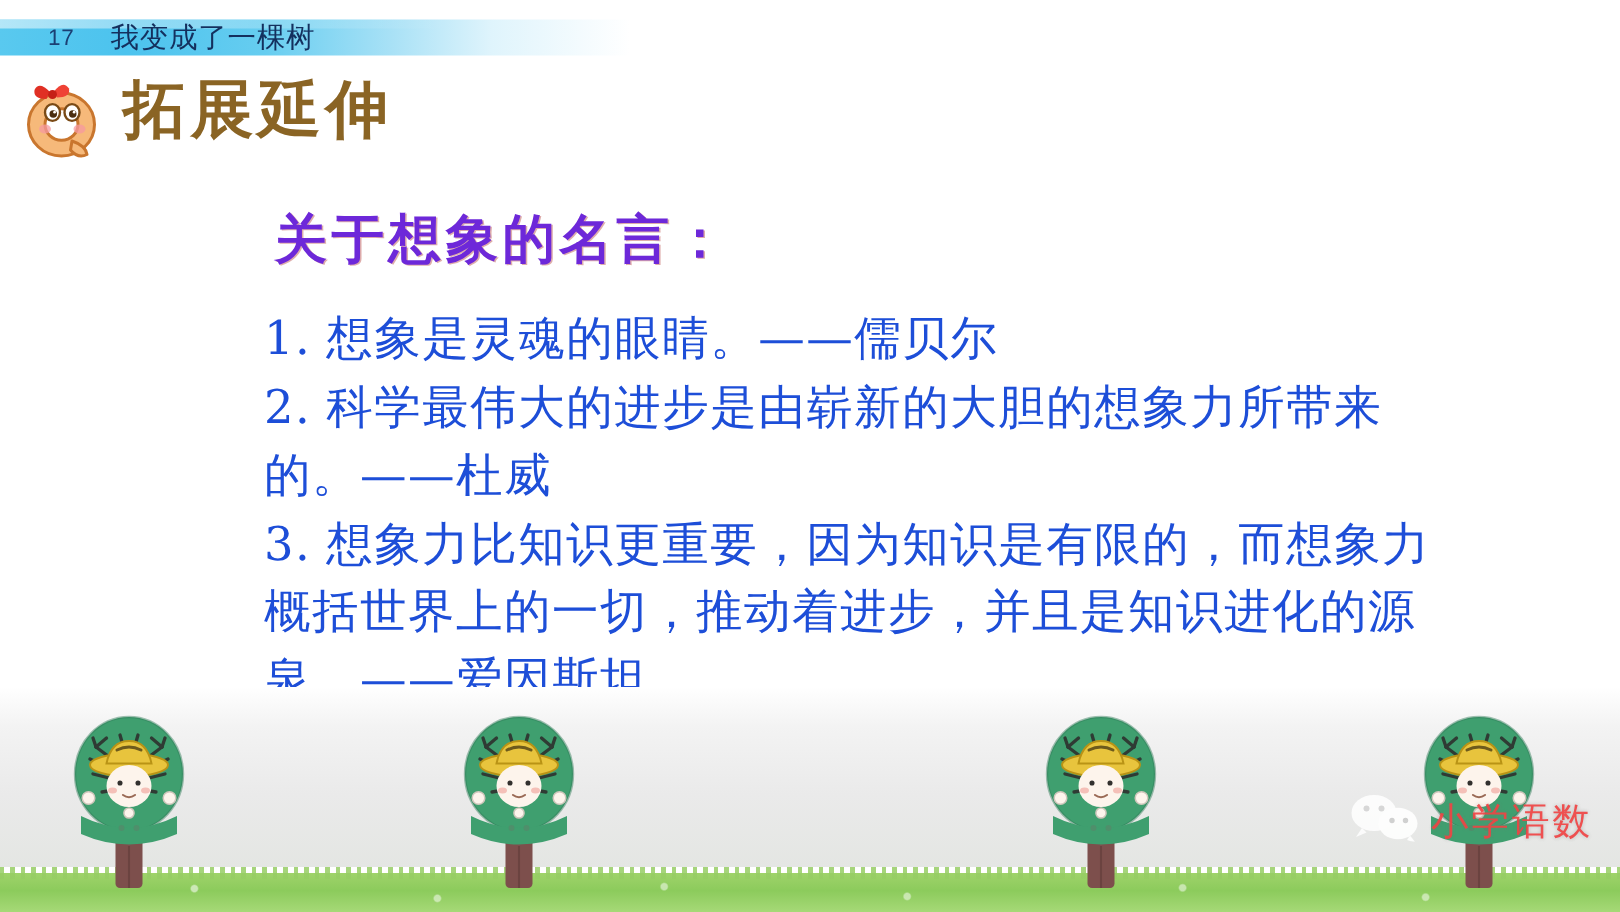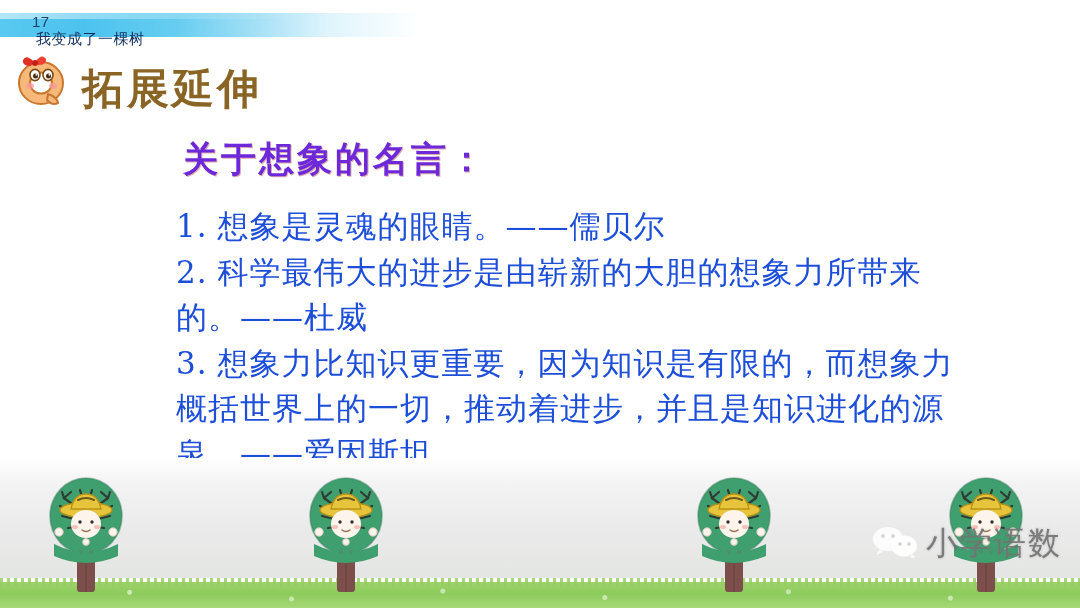--- a/index.html
+++ b/index.html
@@ -27,55 +27,55 @@
     width: 420px;
     height: 24px;
     background: linear-gradient(to right,
         #59c9ef 0%,
         #4cc3ee 20%,
         #66cdf0 42%,
         #a8e1f6 62%,
         #dff4fc 78%,
         #ffffff 100%);
     display: flex;
-    flex-direction: column;
+    align-items: center;
   }
   .chapter-bar::before {
     
     content: "";
     position: absolute;
     left: 0; top: 0;
     width: 300px;
     height: 6px;
     background: linear-gradient(to right, rgba(255,255,255,.55), rgba(255,255,255,0));
   }
   .chapter-num {
     position: relative;
     margin-left: 32px;
     font-size: 15px;
     color: #1b3f73;
     letter-spacing: .5px;
     font-family: "Liberation Sans", sans-serif;
   }
   .chapter-title {
     position: relative;
-    margin-left: 36px;
-    font-size: 15px;
+    margin-left: 24px;
+    font-size: 19px;
     color: #14305e;
     font-family: "DejaVu Sans", "Liberation Sans", sans-serif;
     letter-spacing: .5px;
   }
 
   
   .section-head {
     position: absolute;
     left: 14px;
     top: 50px;
     display: flex;
-    align-items: flex-end;
+    align-items: flex-start;
   }
   .mascot {
     width: 56px;
     height: 58px;
     position: relative;
     flex: none;
   }
   .section-label {
     margin-left: 12px;
     font-size: 42px;
@@ -179,22 +179,22 @@
   .watermark {
     position: absolute;
     right: 18px;
     bottom: 42px;
     display: flex;
     align-items: center;
     opacity: .92;
   }
   .wm-text {
     margin-left: 8px;
-    font-size: 32px;
-    color: #737373;
+    font-size: 25px;
+    color: #ef4444;
     font-family: Liberation Sans, sans-serif;
     letter-spacing: 2px;
     text-shadow: 0 0 3px rgba(120,120,120,.45);
   }
 </style>
 </head>
 <body>
 
 <div id="slide">
 

